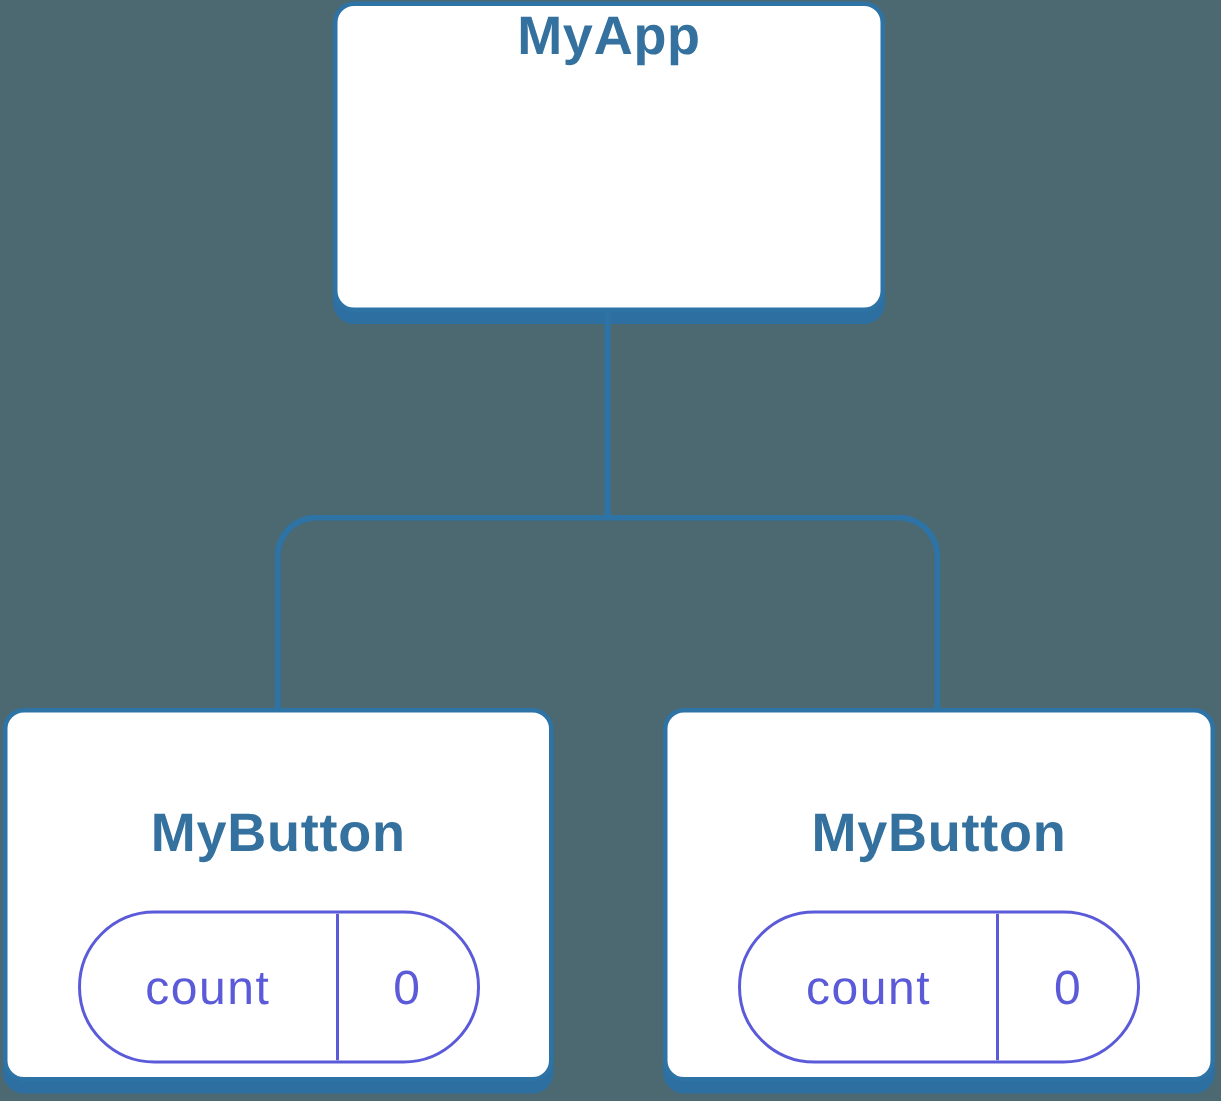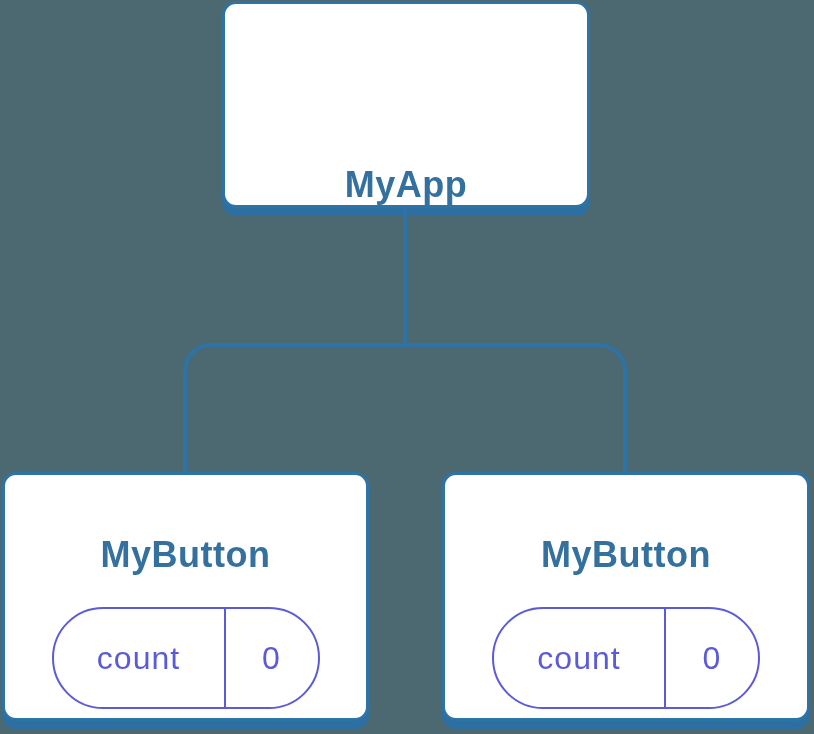--- a/index.html
+++ b/index.html
@@ -24,21 +24,21 @@
     box-shadow: 0 8px 0 #2D6FA0;
     display: flex;
     flex-direction: column;
     align-items: center;
   }
   .node-root {
     left: 222px;
     top: 1px;
     width: 368px;
     height: 207px;
-    justify-content: flex-end;
+    justify-content: flex-start;
   }
   .node-child {
     top: 472px;
     width: 367px;
     height: 249px;
   }
   .node-child-left  { left: 2px; }
   .node-child-right { left: 442px; width: 368px; }
   .node-label {
     font-size: 36px;

